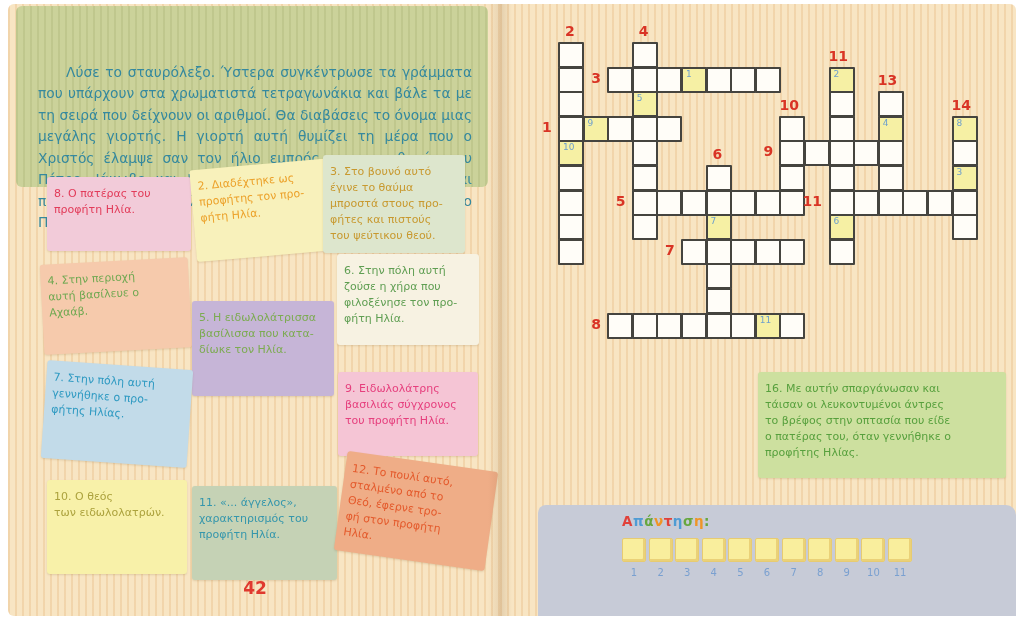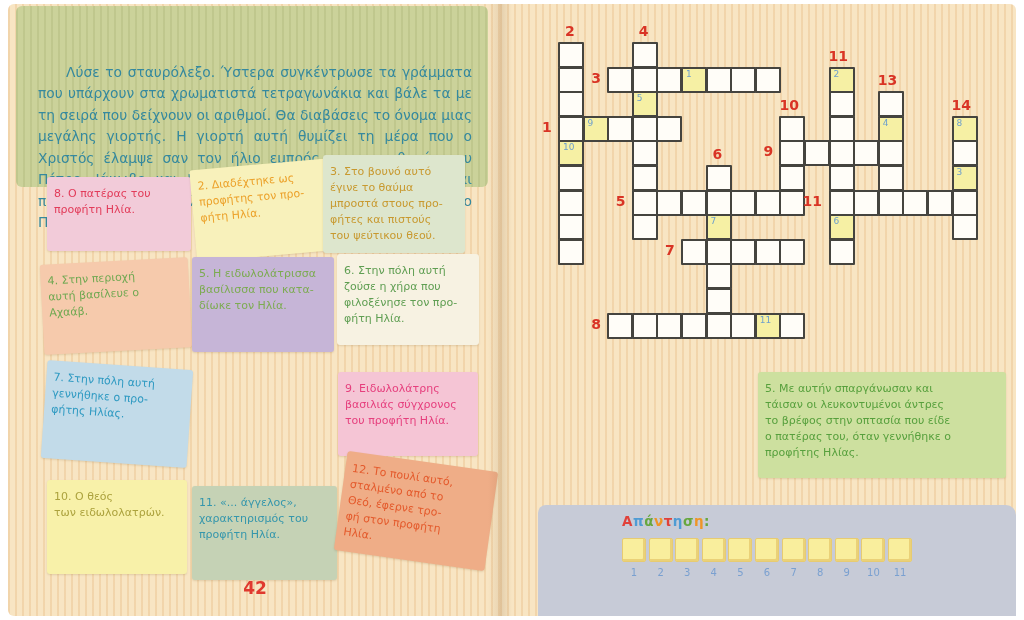--- a/index.html
+++ b/index.html
@@ -99,21 +99,21 @@
 προφήτης τον προ-
 φήτη Ηλία.</div>
   <div class="note note-3" style="background: rgb(221, 230, 205); color: rgb(200, 153, 47);">3. Στο βουνό αυτό
 έγινε το θαύμα
 μπροστά στους προ-
 φήτες και πιστούς
 του ψεύτικου θεού.</div>
   <div class="note note-4" style="background: rgb(246, 202, 172); color: rgb(111, 168, 81);">4. Στην περιοχή
 αυτή βασίλευε ο
 Αχαάβ.</div>
-  <div class="note note-5" style="background: rgb(198, 181, 215); color: rgb(124, 171, 81);">5. Η ειδωλολάτρισσα
+  <div class="note note-5" style="background: rgb(198, 181, 215); color: rgb(124, 171, 81); margin-top: 44px;">5. Η ειδωλολάτρισσα
 βασίλισσα που κατα-
 δίωκε τον Ηλία.</div>
   <div class="note note-6" style="background: rgb(247, 242, 226); color: rgb(95, 158, 82);">6. Στην πόλη αυτή
 ζούσε η χήρα που
 φιλοξένησε τον προ-
 φήτη Ηλία.</div>
   <div class="note note-7" style="background: rgb(194, 219, 233); color: rgb(47, 154, 194);">7. Στην πόλη αυτή
 γεννήθηκε ο προ-
 φήτης Ηλίας.</div>
   <div class="note note-9" style="background: rgb(245, 197, 213); color: rgb(230, 63, 125);">9. Ειδωλολάτρης
@@ -241,21 +241,21 @@
       <div class="cw-num" style="color: rgb(217, 52, 37); left: 451.6px; top: 92.8px;">14</div>
       <div class="cw-num" style="color: rgb(217, 52, 37); left: 279.4px; top: 92.8px;">10</div>
       <div class="cw-num" style="color: rgb(217, 52, 37); left: 263.4px; top: 139.4px;">9</div>
       <div class="cw-num" style="color: rgb(217, 52, 37); left: 212.6px; top: 142px;">6</div>
       <div class="cw-num" style="color: rgb(217, 52, 37); left: 115.8px; top: 188.6px;">5</div>
       <div class="cw-num" style="color: rgb(217, 52, 37); left: 302.6px; top: 188.6px;">11</div>
       <div class="cw-num" style="color: rgb(217, 52, 37); left: 165px; top: 237.8px;">7</div>
       <div class="cw-num" style="color: rgb(217, 52, 37); left: 91.2px; top: 311.6px;">8</div>
     </div>
 
-  <div class="note note-14" style="background: rgb(205, 224, 159); color: rgb(87, 160, 61);">5. Με αυτήν σπαργάνωσαν και
+  <div class="note note-14" style="background: rgb(205, 224, 159); color: rgb(87, 160, 61);">16. Με αυτήν σπαργάνωσαν και
 τάισαν οι λευκοντυμένοι άντρες
 το βρέφος στην οπτασία που είδε
 ο πατέρας του, όταν γεννήθηκε ο
 προφήτης Ηλίας.</div>
 
   <div class="answer-panel">
     <div class="answer-label" id="answer-label"><span style="color: rgb(224, 65, 58);">Α</span><span style="color: rgb(79, 156, 212);">π</span><span style="color: rgb(103, 167, 62);">ά</span><span style="color: rgb(239, 149, 38);">ν</span><span style="color: rgb(224, 65, 58);">τ</span><span style="color: rgb(79, 156, 212);">η</span><span style="color: rgb(103, 167, 62);">σ</span><span style="color: rgb(239, 149, 38);">η</span><span style="color: rgb(103, 167, 62);">:</span></div>
     <div id="answer-boxes">
         <div class="answer-box" style="left: 84px;"></div>
         <div class="answer-num" style="left: 84px;">1</div>

